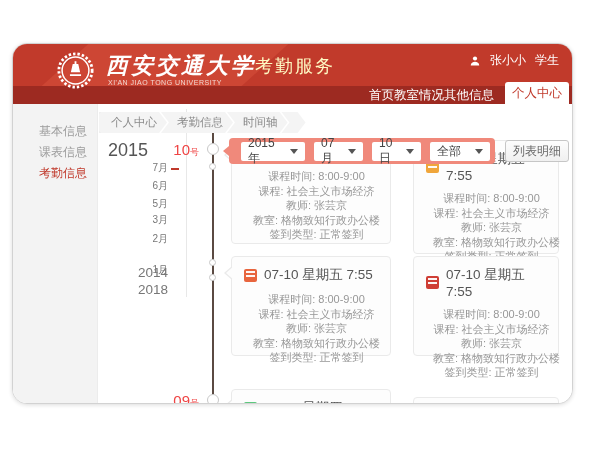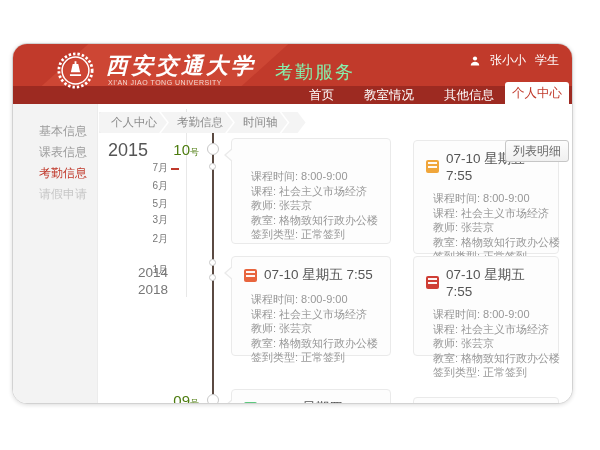--- a/index.html
+++ b/index.html
@@ -8,24 +8,24 @@
             border:1px solid #d2d2d2; border-radius:15px; overflow:hidden; background:#fff;
             box-shadow:0 1px 4px rgba(0,0,0,.14); }
 
   
   .header { position:relative; height:60px; background:#c13a2b; overflow:hidden; }
   .band { position:absolute; left:52px; top:-6px; width:200px; height:54px; background:#cd4634; transform:skewX(-48deg); }
   .logo { position:absolute; left:44px; top:8px; width:37px; height:37px; z-index:2; }
   .uni-cn { position:absolute; left:93px; top:7px; z-index:2; color:#fff; font-size:22px;
             font-family:"DejaVu Serif",serif; font-style:italic; font-weight:bold; letter-spacing:3px; }
   .uni-en { position:absolute; left:95px; top:35px; z-index:2; color:#f2d8d2; font-size:7px; letter-spacing:.5px; }
-  .app-title { position:absolute; left:242px; top:16px; z-index:2; color:#86efac; font-size:18px; letter-spacing:2px;margin-left:20px; }
+  .app-title { position:absolute; left:242px; top:10px; z-index:2; color:#fef9c3; font-size:18px; letter-spacing:2px; }
   .user { position:absolute; right:13px; top:8px; z-index:3; display:flex; align-items:center; gap:9px; color:#fff; font-size:12px; }
   .navstrip { position:absolute; left:0; right:0; bottom:0; height:18px; background:#9d2a21; }
-  .nav-items { position:absolute; right:78px; top:0; height:14px; display:flex; gap:30px; }
+  .nav-items { position:absolute; right:78px; top:0; height:14px; display:flex; }
   .nav-item { color:#fff; font-size:12.5px; line-height:18px; cursor:pointer; }
   .tab { position:absolute; right:3px; bottom:0; width:64px; height:22px; background:#fff; color:#c0392b;
          font-size:12.5px; line-height:22px; text-align:center; border-radius:3px 3px 0 0; cursor:pointer; }
 
   
   .content { position:absolute; left:0; right:0; top:60px; bottom:0; background:#fff; }
   .sidebar { position:absolute; left:0; top:0; bottom:0; width:85px; background:#f3f3f3; border-right:1px solid #ececec; padding-top:17px; }
   .side-item { height:21px; line-height:21px; padding-left:26px; font-size:12px; color:#9b9b9b; cursor:pointer; }
   .side-item.active { color:#c0392b; }
   .side-item.dim { color:#c6c6c6; }
@@ -42,21 +42,21 @@
   .m { position:absolute; left:95px; width:60px; text-align:right; font-size:10px; color:#777; cursor:pointer; }
   .m.cur::after { content:""; position:absolute; right:-11px; top:7px; width:8px; height:2px; background:#c0392b; }
   .y-bot { position:absolute; left:95px; width:60px; text-align:right; font-size:13.5px; color:#777; cursor:pointer; }
   .col-border { position:absolute; left:173px; top:5px; width:1px; height:188px; background:#e8e8e8; }
 
   .tl-line { position:absolute; left:199px; top:16px; bottom:0; width:2px; background:#5b4a42; }
   .dot { position:absolute; background:#fff; border:1px solid #c8c8c8; border-radius:50%; z-index:2; }
   .dot.big { width:12px; height:12px; left:194px; }
   .dot.sm  { width:7px;  height:7px;  left:196px; }
 
-  .day { position:absolute; left:128px; width:58px; text-align:right; color:#4d7c0f; }
+  .day { position:absolute; left:128px; width:58px; text-align:right; color:#ef4444; }
   .day .n { font-size:15px; } .day .u { font-size:9px; }
 
   .filter { position:absolute; left:216px; top:34px; width:266px; height:26px; background:#f0897b; border-radius:4px;
             display:flex; align-items:center; gap:9px; padding-left:12px; z-index:5; }
   .filter::before { content:""; position:absolute; left:-6px; top:8px;
             border-top:5px solid transparent; border-bottom:5px solid transparent; border-right:6px solid #f0897b; }
   .dd { height:19px; background:#fff; border-radius:2px; display:flex; align-items:center; justify-content:space-between;
         padding:0 7px; font-size:12px; color:#444; cursor:pointer; }
   .dd.w1{width:64px}.dd.w2{width:49px}.dd.w3{width:49px}.dd.w4{width:60px}
   .caret { width:0; height:0; border-left:4px solid transparent; border-right:4px solid transparent; border-top:5px solid #555; margin-left:6px; }
@@ -66,21 +66,21 @@
 
   
   .card { position:absolute; background:#fdfdfd; border:1px solid #eaeaea; border-radius:4px; z-index:1; }
   .card.arrow::before { content:""; position:absolute; left:-8px; top:9px; border:7px solid transparent; border-left:0; border-right:8px solid #eaeaea; }
   .card.arrow::after  { content:""; position:absolute; left:-6px; top:9px; border:7px solid transparent; border-left:0; border-right:8px solid #fdfdfd; }
   .card-h { display:flex; align-items:center; gap:7px; padding:9px 12px 0 12px; }
   .card-icon { width:13px; height:13px; border-radius:2px; position:relative; flex:0 0 13px; }
   .card-icon i { position:absolute; left:2px; right:2px; top:2px; bottom:2px;
         background:linear-gradient(to bottom, rgba(255,255,255,.95) 0 2px, transparent 2px 4px, rgba(255,255,255,.95) 4px 6px, transparent 6px); }
   .card-title { font-size:13.5px; color:#555; }
-  .card-rows { padding:8px 8px 0 19px; }
+  .card-rows { padding:8px 8px 0 19px;text-align:center; }
   .crow { font-size:11px; color:#979797; line-height:14.5px; white-space:nowrap; }
   .crow .lab { margin-right:3px; }
   .c0{left:218px;top:34px;width:160px;height:106px} .c0 .card-h{visibility:hidden}
   .c1{left:400px;top:36px;width:146px;height:114px}
   .c2{left:218px;top:152px;width:160px;height:100px}
   .c3{left:400px;top:152px;width:146px;height:100px}
   .c4{left:218px;top:285px;width:160px;height:60px}
   .c5{left:400px;top:293px;width:146px;height:40px}
 </style>
 </head>
@@ -119,21 +119,20 @@
       <span class="tab">个人中心</span>
     </div>
   </div>
 
   <div class="content">
 
     <div class="sidebar">
       <div class="side-item">基本信息</div>
       <div class="side-item">课表信息</div>
       <div class="side-item active">考勤信息</div>
-      <div class="side-item dim">请假申请</div>
     </div>
 
     <div class="bc">
       <span class="crumb first">个人中心</span>
       <span class="crumb">考勤信息</span>
       <span class="crumb">时间轴</span>
       <span class="crumb tail"></span>
     </div>
 
     <div class="y-top">2015</div>
@@ -154,20 +153,38 @@
     <div class="dot sm" style="top:170px"></div>
     <div class="dot big" style="top:290px"></div>
 
     <div class="day" style="top:37px">
       <span class="n">10</span><span class="u">号</span>
     </div>
     <div class="day" style="top:288px">
       <span class="n">09</span><span class="u">号</span>
     </div>
 
+    <div class="filter">
+      <div class="dd w1">
+        <span>2015年</span>
+          <span class="caret"></span>
+      </div>
+      <div class="dd w2">
+        <span>07月</span>
+          <span class="caret"></span>
+      </div>
+      <div class="dd w3">
+        <span>10日</span>
+          <span class="caret"></span>
+      </div>
+      <div class="dd w4">
+        <span>全部</span>
+          <span class="caret"></span>
+      </div>
+    </div>
     <div class="detail-btn">列表明细</div>
 
     <div class="card c0 arrow">
       <div class="card-h">
         <span class="card-icon"></span>
         <span class="card-title"></span>
       </div>
       <div class="card-rows">
         <div class="crow"><span class="lab">课程时间:</span><span>8:00-9:00</span></div>
         <div class="crow"><span class="lab">课程:</span><span>社会主义市场经济</span></div>

